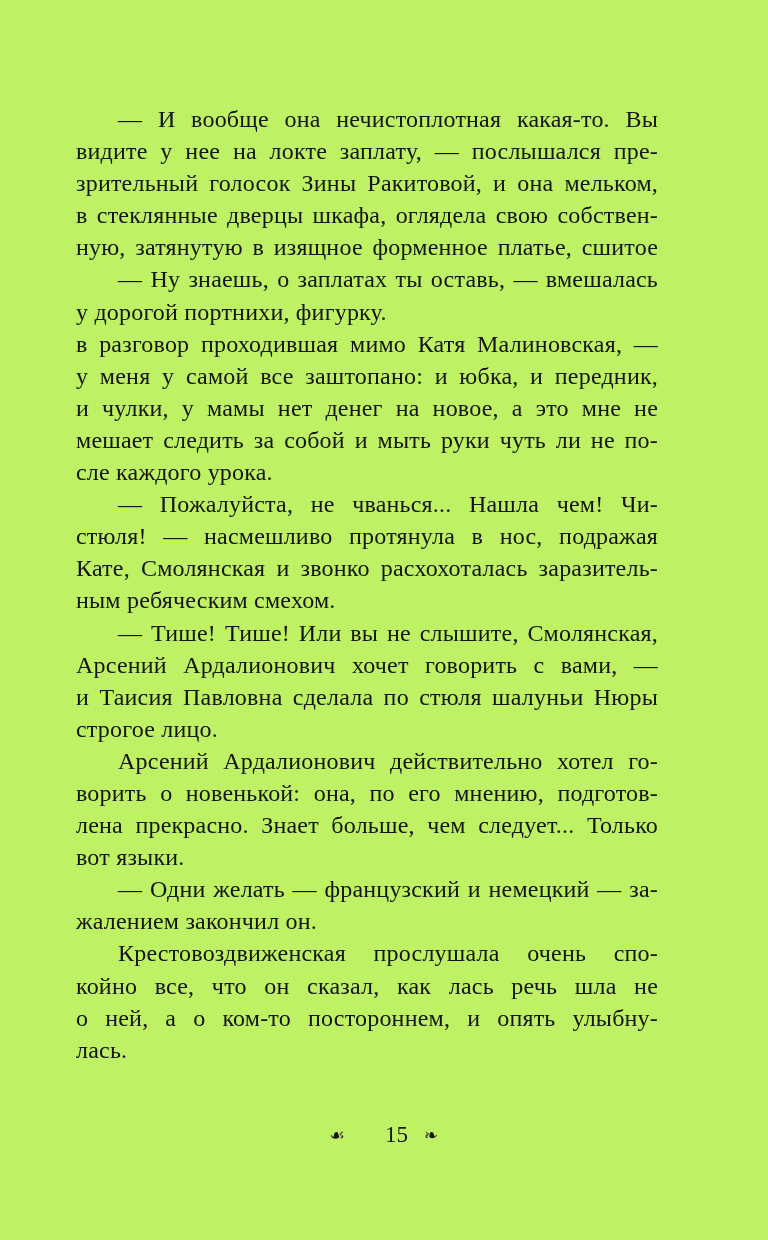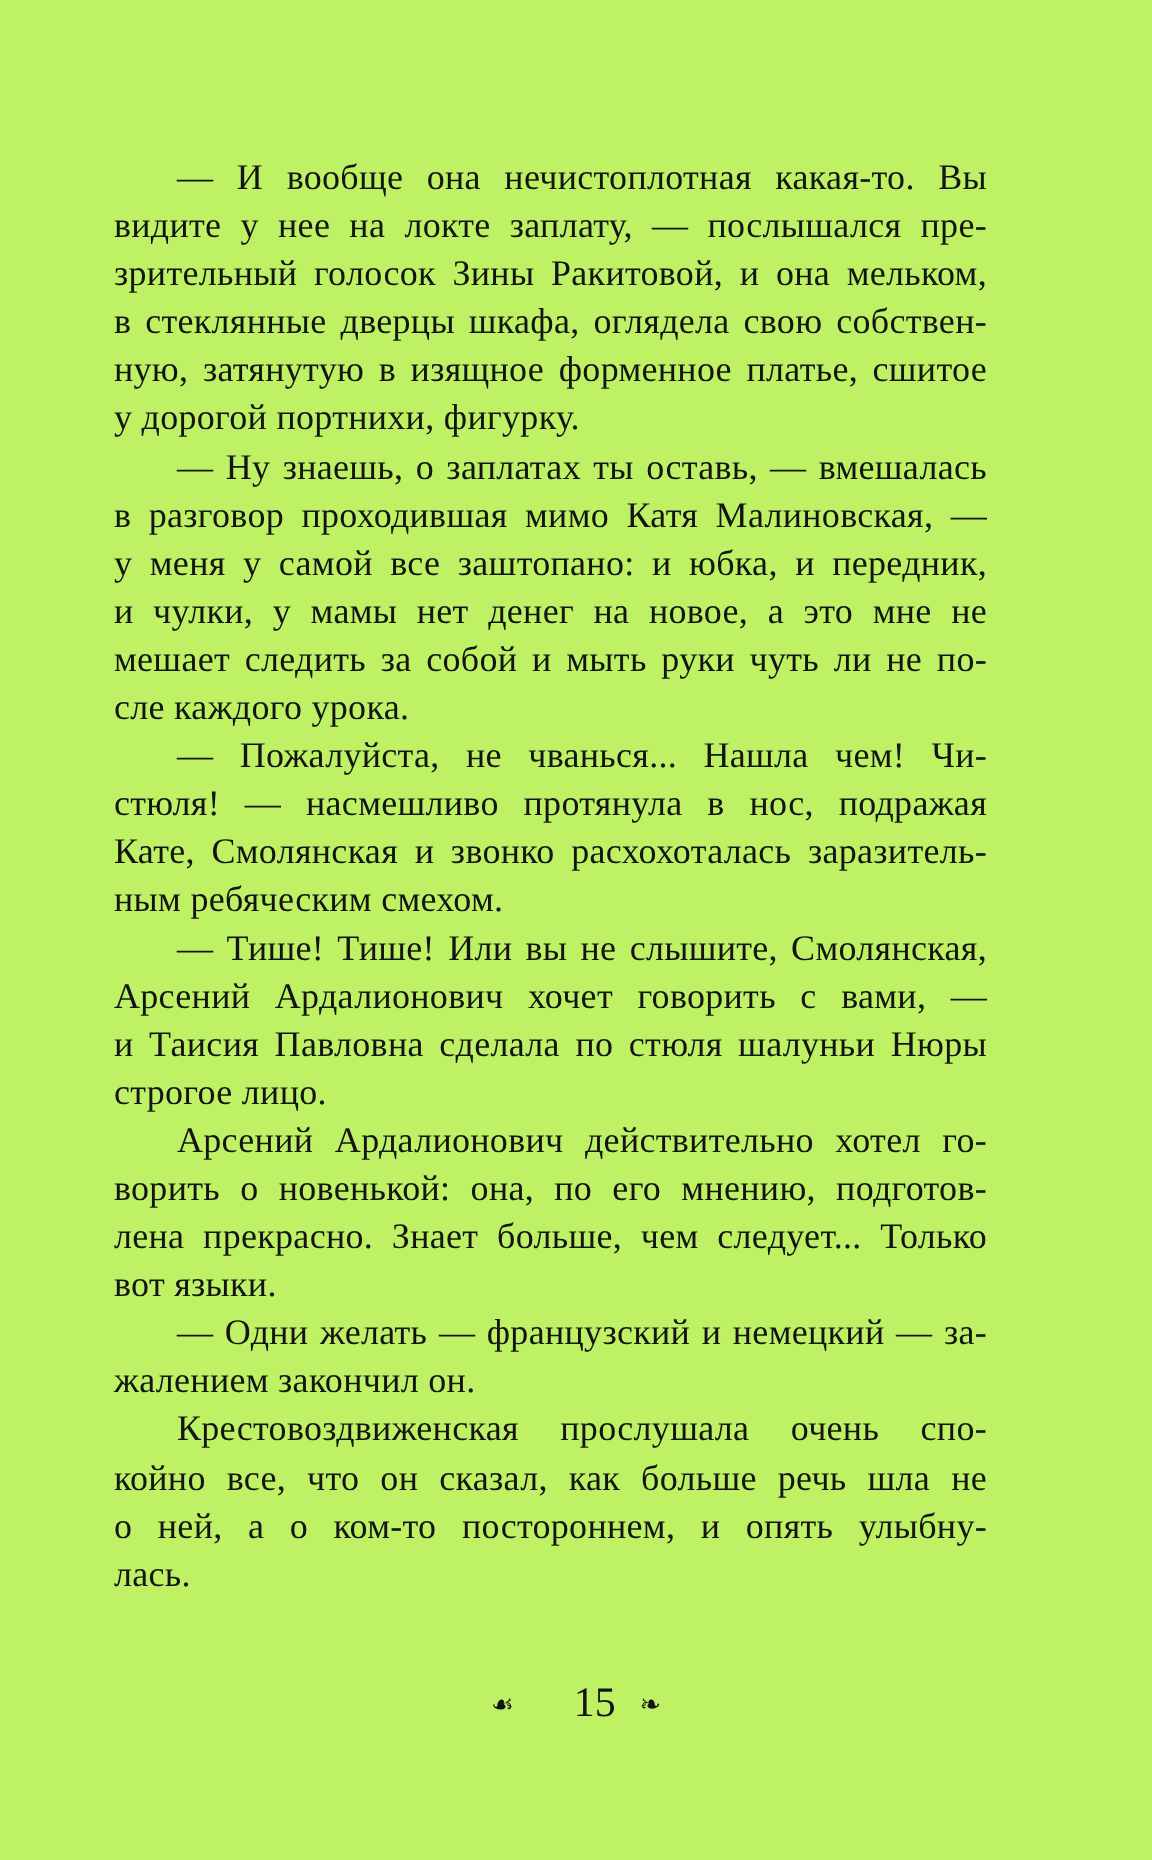--- a/index.html
+++ b/index.html
@@ -56,58 +56,58 @@
   }
   .ornament {
     font-family: "DejaVu Sans", sans-serif;
     font-size: 17px;
     line-height: 1;
     position: relative;
     top: 1px;
   }
   .page-number {
     font-family: "Liberation Serif", serif;
-    font-size: 28px;
+    font-size: 23px;
     margin-left: 24px;
   }
 </style>
 </head>
 <body>
 
 <div class="page">
 
   <div class="text-block">
       <div class="line first">— И вообще она нечистоплотная какая-то. Вы</div>
       <div class="line">видите у нее на локте заплату, — послышался пре-</div>
       <div class="line">зрительный голосок Зины Ракитовой, и она мельком,</div>
       <div class="line">в стеклянные дверцы шкафа, оглядела свою собствен-</div>
       <div class="line">ную, затянутую в изящное форменное платье, сшитое</div>
+      <div class="line first">— Ну знаешь, о заплатах ты оставь, — вмешалась</div>
       <div class="line last">у дорогой портнихи, фигурку.</div>
-      <div class="line first">— Ну знаешь, о заплатах ты оставь, — вмешалась</div>
       <div class="line">в разговор проходившая мимо Катя Малиновская, —</div>
       <div class="line">у меня у самой все заштопано: и юбка, и передник,</div>
       <div class="line">и чулки, у мамы нет денег на новое, а это мне не</div>
       <div class="line">мешает следить за собой и мыть руки чуть ли не по-</div>
       <div class="line last">сле каждого урока.</div>
       <div class="line first">— Пожалуйста, не чванься... Нашла чем! Чи-</div>
       <div class="line">стюля! — насмешливо протянула в нос, подражая</div>
       <div class="line">Кате, Смолянская и звонко расхохоталась заразитель-</div>
       <div class="line last">ным ребяческим смехом.</div>
       <div class="line first">— Тише! Тише! Или вы не слышите, Смолянская,</div>
       <div class="line">Арсений Ардалионович хочет говорить с вами, —</div>
       <div class="line">и Таисия Павловна сделала по стюля шалуньи Нюры</div>
       <div class="line last">строгое лицо.</div>
       <div class="line first">Арсений Ардалионович действительно хотел го-</div>
       <div class="line">ворить о новенькой: она, по его мнению, подготов-</div>
       <div class="line">лена прекрасно. Знает больше, чем следует... Только</div>
       <div class="line last">вот языки.</div>
       <div class="line first">— Одни желать — французский и немецкий — за-</div>
       <div class="line last">жалением закончил он.</div>
       <div class="line first">Крестовоздвиженская прослушала очень спо-</div>
-      <div class="line">койно все, что он сказал, как больше речь шла не</div>
+      <div class="line">койно все, что он сказал, как лась речь шла не</div>
       <div class="line">о ней, а о ком-то постороннем, и опять улыбну-</div>
       <div class="line last">лась.</div>
     </div>
 
   <div class="footer">
     <span class="inner">
       <span class="ornament">☙</span>
       <span class="page-number">15</span>
       <span class="ornament">❧</span>
     </span>

